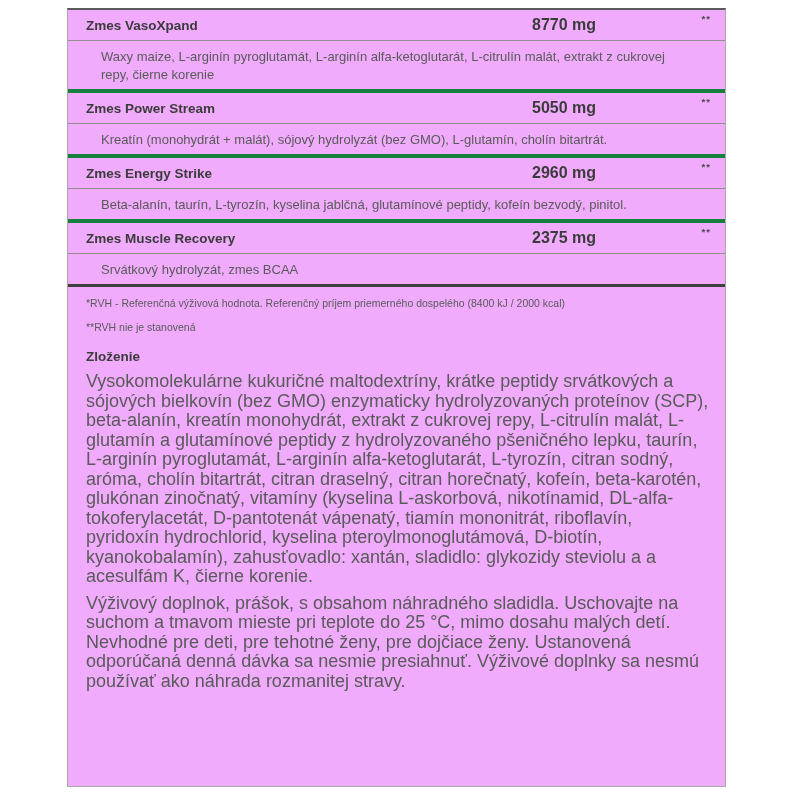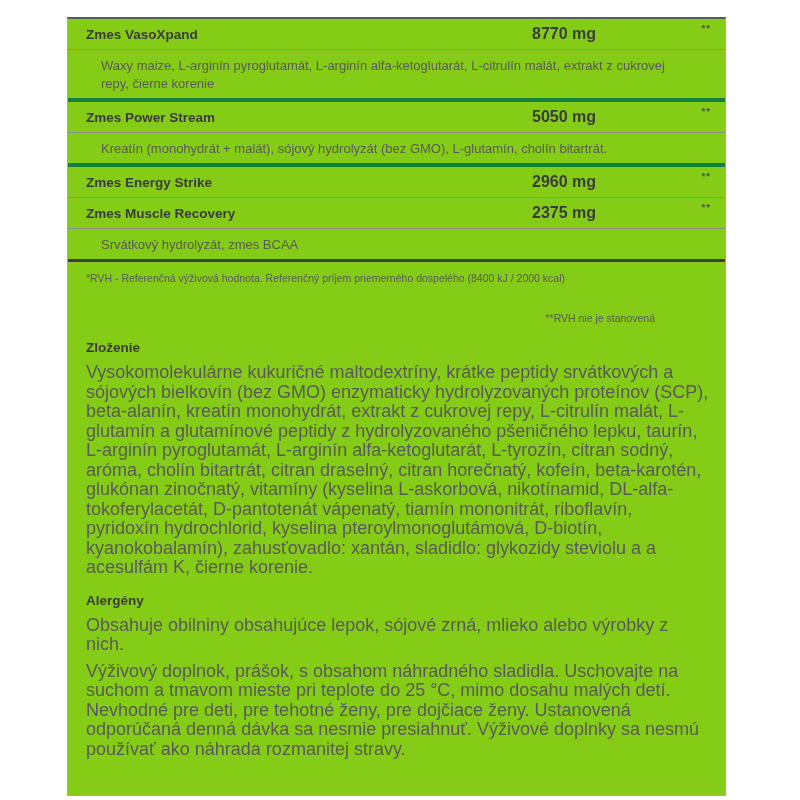--- a/index.html
+++ b/index.html
@@ -2,27 +2,27 @@
 <html><head>
 <meta charset="utf-8">
 <style>
   html,body{margin:0;padding:0;}
   body{
     width:800px;height:800px;position:relative;background:#ffffff;
     font-family:"Liberation Sans","DejaVu Sans",sans-serif;
     -webkit-font-smoothing:antialiased;
   }
   .page{
-    position:absolute;left:67px;top:17px;width:659px;height:779px;
+    position:absolute;left:67px;top:8px;width:659px;height:779px;
     border-left:1px solid #a8a8a8;
     border-right:1px solid #a8a8a8;
     border-bottom:1px solid #a8a8a8;
     border-top:2px solid #5a5a5a;
     box-sizing:border-box;
-    background:#84cc16;
+    background:#f0abfc;
     overflow:hidden;
   }
   
   .trow{
     position:relative;
     border-bottom:1px solid #8f8f8f;
     padding:6px 16px 6px 18px;
   }
   .trow .name{
     font-weight:bold;font-size:13.5px;color:#3b3b3b;line-height:17px;
@@ -42,21 +42,21 @@
   }
   .ting.last{
     border-bottom:3px solid #3f3f3f;
   }
   
   .footnotes{
     padding:8px 70px 0 18px;
     font-size:10.5px;color:#5a5a5a;line-height:16px;
   }
   .footnotes .fn{margin-bottom:7px;}
-  .footnotes .fn2{margin-top:24px;text-align:right;}
+  .footnotes .fn2{margin-top:8px;}
   
   .section{padding:0 16px 0 18px;}
   .section .heading{
     font-weight:bold;font-size:13.5px;color:#3b3b3b;line-height:17px;
     margin-top:14px;
   }
   .section .body{
     font-size:18px;color:#5a5a5a;line-height:19.5px;
     margin-top:7px;
   }
@@ -79,40 +79,37 @@
     <span class="amount">5050 mg</span>
     <span class="note">**</span>
   </div>
   <div class="ting">Kreatín (monohydrát + malát), sójový hydrolyzát (bez GMO), L-glutamín, cholín bitartrát.</div>
 
   <div class="trow">
     <span class="name">Zmes Energy Strike</span>
     <span class="amount">2960 mg</span>
     <span class="note">**</span>
   </div>
+  <div class="ting">Beta-alanín, taurín, L-tyrozín, kyselina jablčná, glutamínové peptidy, kofeín bezvodý, pinitol.</div>
 
   <div class="trow">
     <span class="name">Zmes Muscle Recovery</span>
     <span class="amount">2375 mg</span>
     <span class="note">**</span>
   </div>
   <div class="ting last">Srvátkový hydrolyzát, zmes BCAA</div>
 
   <div class="footnotes">
     <div class="fn">*RVH - Referenčná výživová hodnota. Referenčný príjem priemerného dospelého (8400 kJ / 2000 kcal)</div>
     <div class="fn fn2">**RVH nie je stanovená</div>
   </div>
 
   <div class="section sec-zlozenie">
     <div class="heading">Zloženie</div>
     <div class="body">Vysokomolekulárne kukuričné maltodextríny, krátke peptidy srvátkových a sójových bielkovín (bez GMO) enzymaticky hydrolyzovaných proteínov (SCP), beta-alanín, kreatín monohydrát, extrakt z cukrovej repy, L-citrulín malát, L-glutamín a glutamínové peptidy z hydrolyzovaného pšeničného lepku, taurín, L-arginín pyroglutamát, L-arginín alfa-ketoglutarát, L-tyrozín, citran sodný, aróma, cholín bitartrát, citran draselný, citran horečnatý, kofeín, beta-karotén, glukónan zinočnatý, vitamíny (kyselina L-askorbová, nikotínamid, DL-alfa-tokoferylacetát, D-pantotenát vápenatý, tiamín mononitrát, riboflavín, pyridoxín hydrochlorid, kyselina pteroylmonoglutámová, D-biotín, kyanokobalamín), zahusťovadlo: xantán, sladidlo: glykozidy steviolu a a acesulfám K, čierne korenie.</div>
   </div>
 
-  <div class="section">
-    <div class="heading">Alergény</div>
-    <div class="body">Obsahuje obilniny obsahujúce lepok, sójové zrná, mlieko alebo výrobky z nich.</div>
-  </div>
 
   <div class="section">
     <div class="body">Výživový doplnok, prášok, s obsahom náhradného sladidla. Uschovajte na suchom a tmavom mieste pri teplote do 25 °C, mimo dosahu malých detí. Nevhodné pre deti, pre tehotné ženy, pre dojčiace ženy. Ustanovená odporúčaná denná dávka sa nesmie presiahnuť. Výživové doplnky sa nesmú používať ako náhrada rozmanitej stravy.</div>
   </div>
 
 </div>
 
 </body></html>

